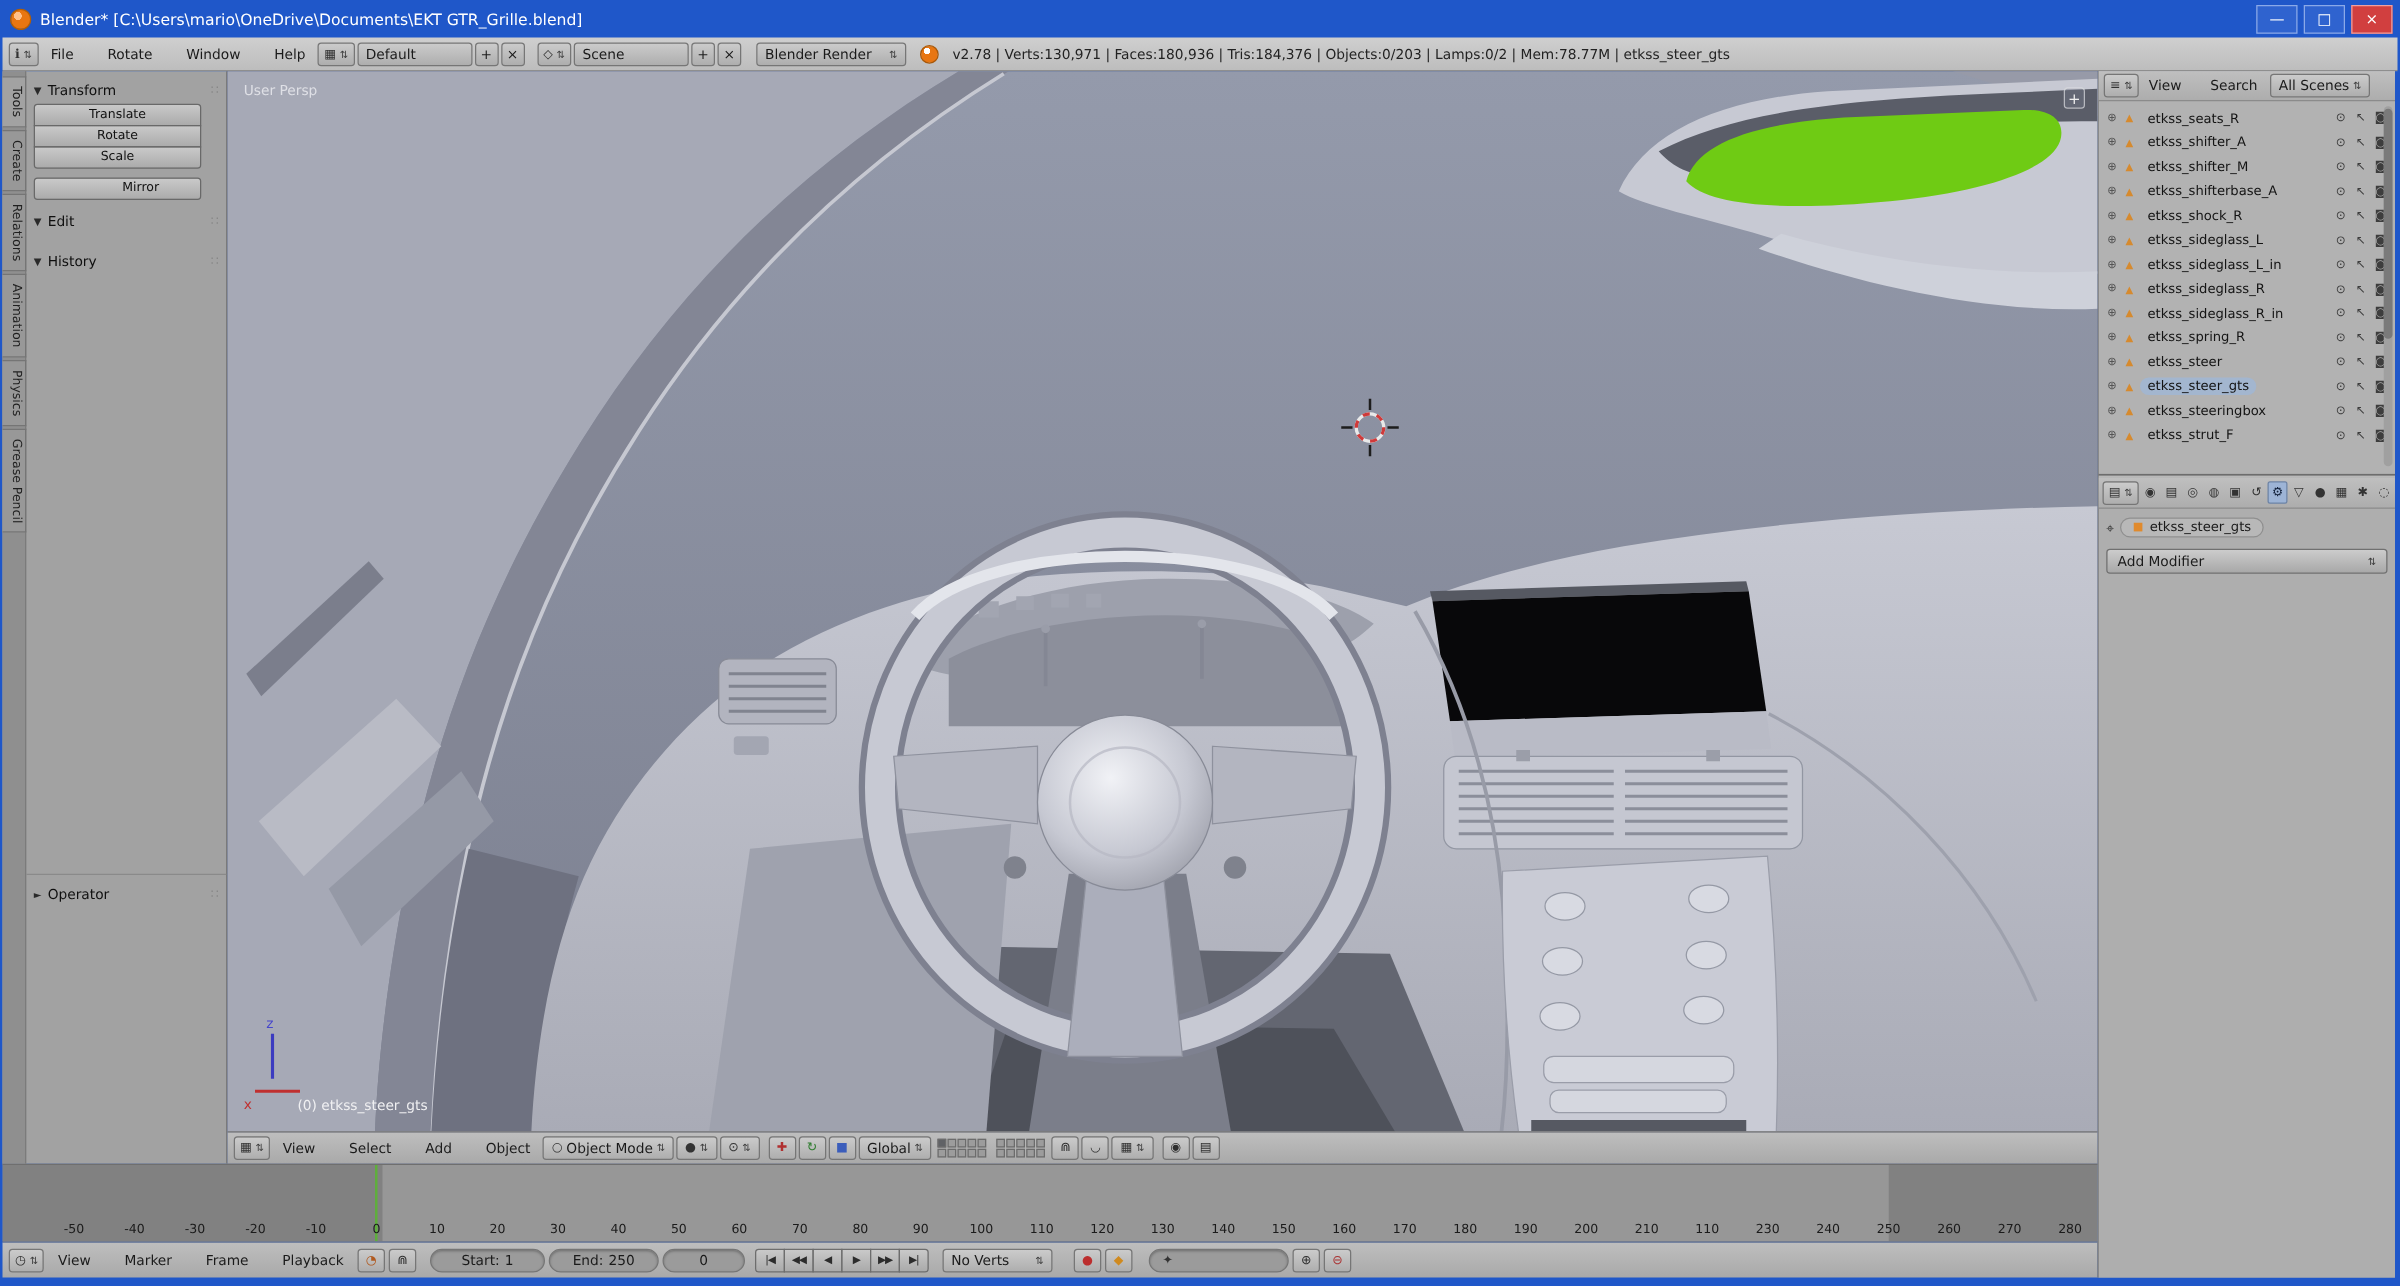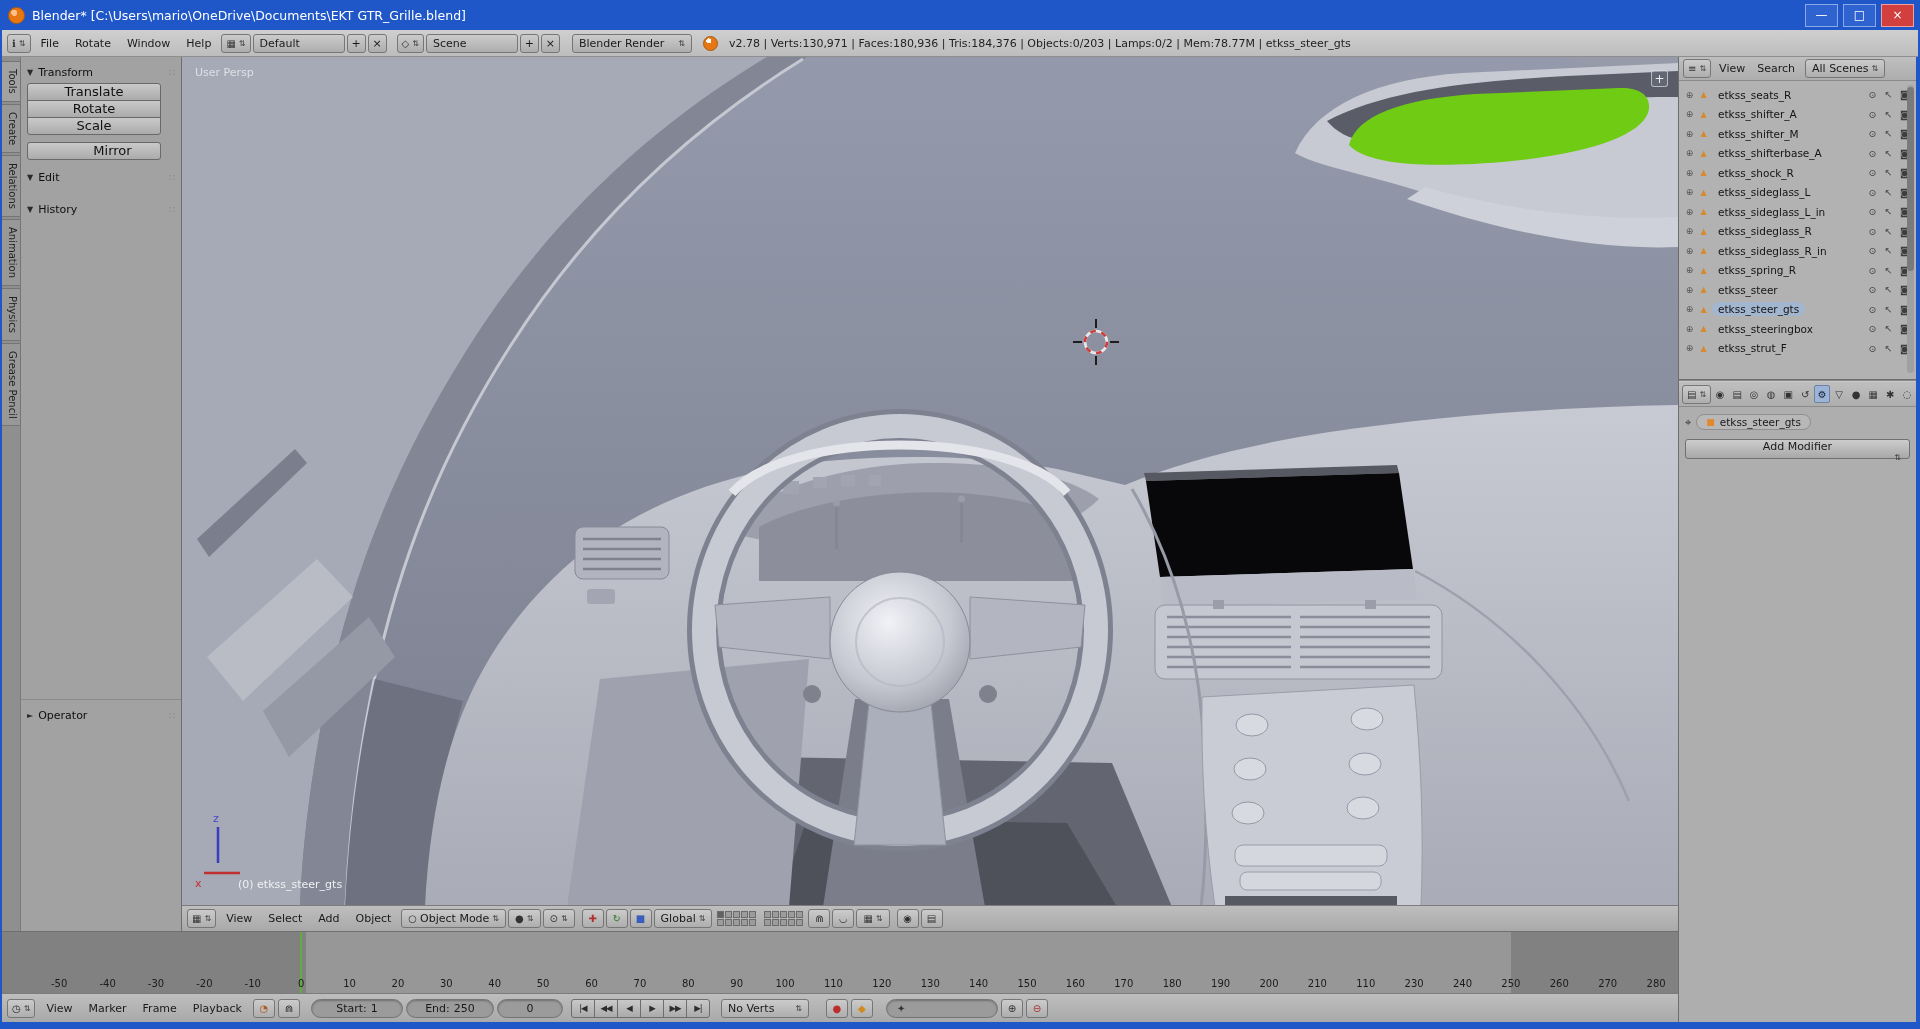--- a/index.html
+++ b/index.html
@@ -8,21 +8,21 @@
 
   
   .titlebar { position:absolute; top:0; left:0; width:100%; height:30px; display:flex; align-items:center; padding:0 6px; }
   .tb-logo { width:17px; height:17px; border-radius:50%; background:radial-gradient(circle at 35% 32%, #ffc08a 0 22%, #e87612 23% 100%); border:1px solid #b35e06; margin:0 7px 0 2px; flex:none; }
   .tb-title { flex:1; color:#fff; font-size:12.5px; white-space:nowrap; overflow:hidden; }
   .tb-controls { display:flex; gap:5px; }
   .tb-btn { width:33px; height:23px; display:flex; align-items:center; justify-content:center; color:#fff; font-size:12px; background:#2f63cf; border:1px solid #8aa9e8; }
   .tb-btn.close { background:#d13f3f; border-color:#efa0a0; }
 
   
-  .menubar { display:flex; }
+  .menubar { display:flex;gap:11px; }
   .menu-item { padding:4px 8px; border-radius:3px; white-space:nowrap; }
   .ed-btn, .wbtn, .icon-btn, .mini-btn { display:flex; align-items:center; height:19px; background:linear-gradient(#cbcbcb,#aeaeae); border:1px solid #767676; border-radius:3px; gap:3px; flex:none; }
   .ed-btn { padding:0 4px; }
   .wbtn { padding:0 6px; }
   .icon-btn { width:22px; justify-content:center; font-size:10px; color:#2e2e2e; }
   .mini-btn { width:19px; justify-content:center; font-size:11px; }
   .g { font-size:10px; color:#333; }
   .updown { font-size:8px; color:#3c3c3c; }
   .nfield { display:flex; align-items:center; justify-content:center; gap:4px; height:19px; background:#9b9b9b; border:1px solid #757575; border-radius:10px; box-shadow:inset 0 1px 2px rgba(0,0,0,.28); padding:0 10px; white-space:nowrap; flex:none; }
   .hgrp { display:flex; align-items:center; gap:2px; margin-left:5px; }
@@ -39,21 +39,21 @@
 
   
   .toolshelf { width:180px; background:#a2a2a2; display:flex; border-right:1px solid #6e6e6e; position:relative; flex:none; }
   .shelf-tabs { width:19px; background:#8f8f8f; padding-top:4px; display:flex; flex-direction:column; gap:2px; border-right:1px solid #7b7b7b; }
   .shelf-tab { writing-mode:vertical-rl; font-size:10px; color:#1f1f1f; padding:7px 2px; background:#989898; border:1px solid #757575; border-left:none; margin-right:-1px; white-space:nowrap; }
   .shelf-tab.active { background:#a2a2a2; }
   .shelf-body { flex:1; padding:4px 4px 0 4px; position:relative; }
   .panel-header { display:flex; align-items:center; gap:5px; padding:5px 2px 4px 2px; color:#0f0f0f; }
   .panel-header .tri { font-size:8px; color:#2a2a2a; }
   .panel-header .dots { margin-left:auto; color:#878787; font-size:10px; }
-  .shelf-btn { height:18px; line-height:16px; text-align:center; background:linear-gradient(#c9c9c9,#ababab); border:1px solid #696969; font-size:13px; color:#111; margin:0 16px 0 2px; }
+  .shelf-btn { height:18px; line-height:16px; text-align:center; background:linear-gradient(#c9c9c9,#ababab); border:1px solid #696969; font-size:10px; color:#111; margin:0 16px 0 2px; }
   .btn-stack .shelf-btn { margin-top:-1px; border-radius:0; }
   .btn-stack .shelf-btn:first-child { margin-top:0; border-radius:3px 3px 0 0; }
   .btn-stack .shelf-btn:last-child { border-radius:0 0 3px 3px; }
   .btn-stack .shelf-btn:only-child { border-radius:3px; }
   .single { margin-top:7px; }
   .single .shelf-btn { border-radius:3px;padding-left:37px; }
   .operator { position:absolute; left:0; right:0; top:642px; border-top:1px solid #8a8a8a; padding:4px 4px 0 4px; }
 
   
   .viewport { flex:1; position:relative; background:#868a9a; overflow:hidden; }
@@ -97,21 +97,21 @@
   .outl-scroll .thumb { position:absolute; top:2px; height:64%; left:0; right:0; background:#7a7a7a; border-radius:4px; }
   .rc-sep { height:3px; background:#8a8a8a; border-top:1px solid #6d6d6d; border-bottom:1px solid #c9c9c9; }
   .props { flex:1; background:#aeaeae; display:flex; flex-direction:column; }
   .props-tabs { height:25px; display:flex; align-items:center; gap:1px; padding:0 3px; background:linear-gradient(#bfbfbf,#adadad); border-bottom:1px solid #8b8b8b; }
   .ptab { width:16px; height:18px; display:flex; align-items:center; justify-content:center; font-size:10px; color:#333; border-radius:2px; }
   .ptab.active { background:#9db4d6; border:1px solid #6c83a5; color:#16253f; }
   .props-crumb { display:flex; align-items:center; gap:5px; padding:7px 6px 4px 6px; }
   .crumb-pill { display:flex; align-items:center; gap:5px; background:#b8b8b8; border:1px solid #8f8f8f; border-radius:9px; padding:1px 9px; font-size:10.5px; }
   .cube { color:#e08a2d; font-size:9px; }
   .pinicon { font-size:11px; color:#3a3a3a; }
-  .addmod { margin:5px 6px 0 6px; height:20px; display:flex; align-items:center; padding:0 8px; background:linear-gradient(#cccccc,#a8a8a8); border:1px solid #707070; border-radius:3px;flex-direction:column; }
+  .addmod { margin:5px 6px 0 6px; height:20px; display:flex; align-items:center; padding:0 8px; background:linear-gradient(#cccccc,#a8a8a8); border:1px solid #707070; border-radius:3px; }
   .addmod .updown { margin-left:auto; }
 </style>
 </head>
 <body>
 
 <div class="app">
 
   <div class="titlebar">
     <div class="tb-logo"></div>
     <div class="tb-title">Blender* [C:\Users\mario\OneDrive\Documents\EKT GTR_Grille.blend]</div>

